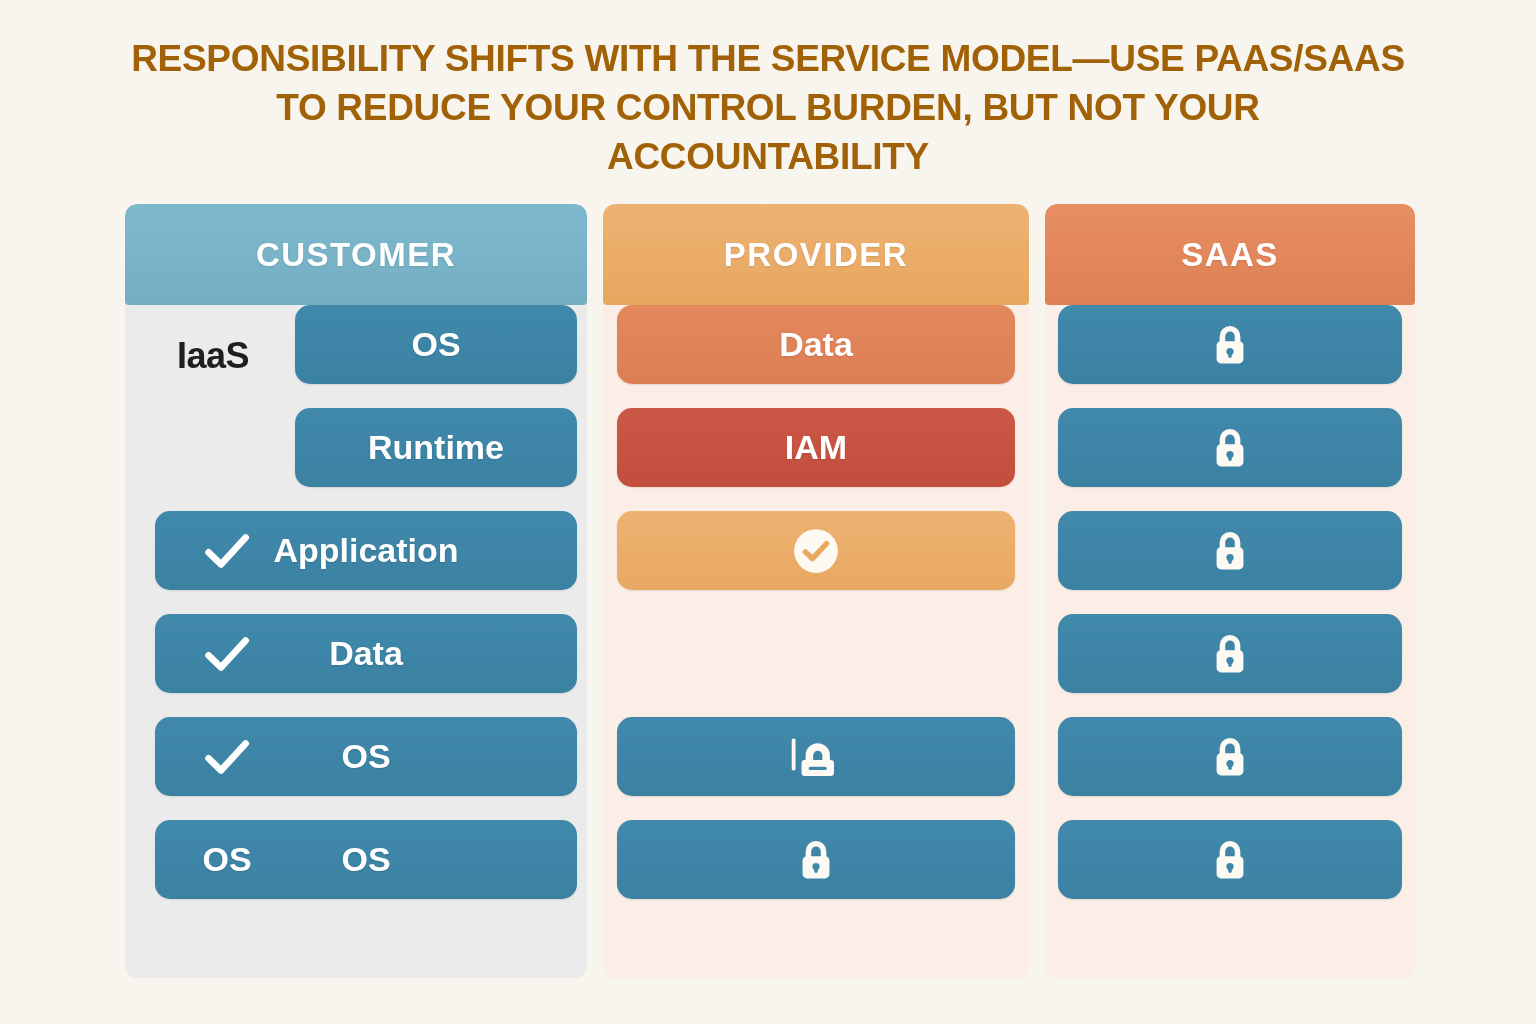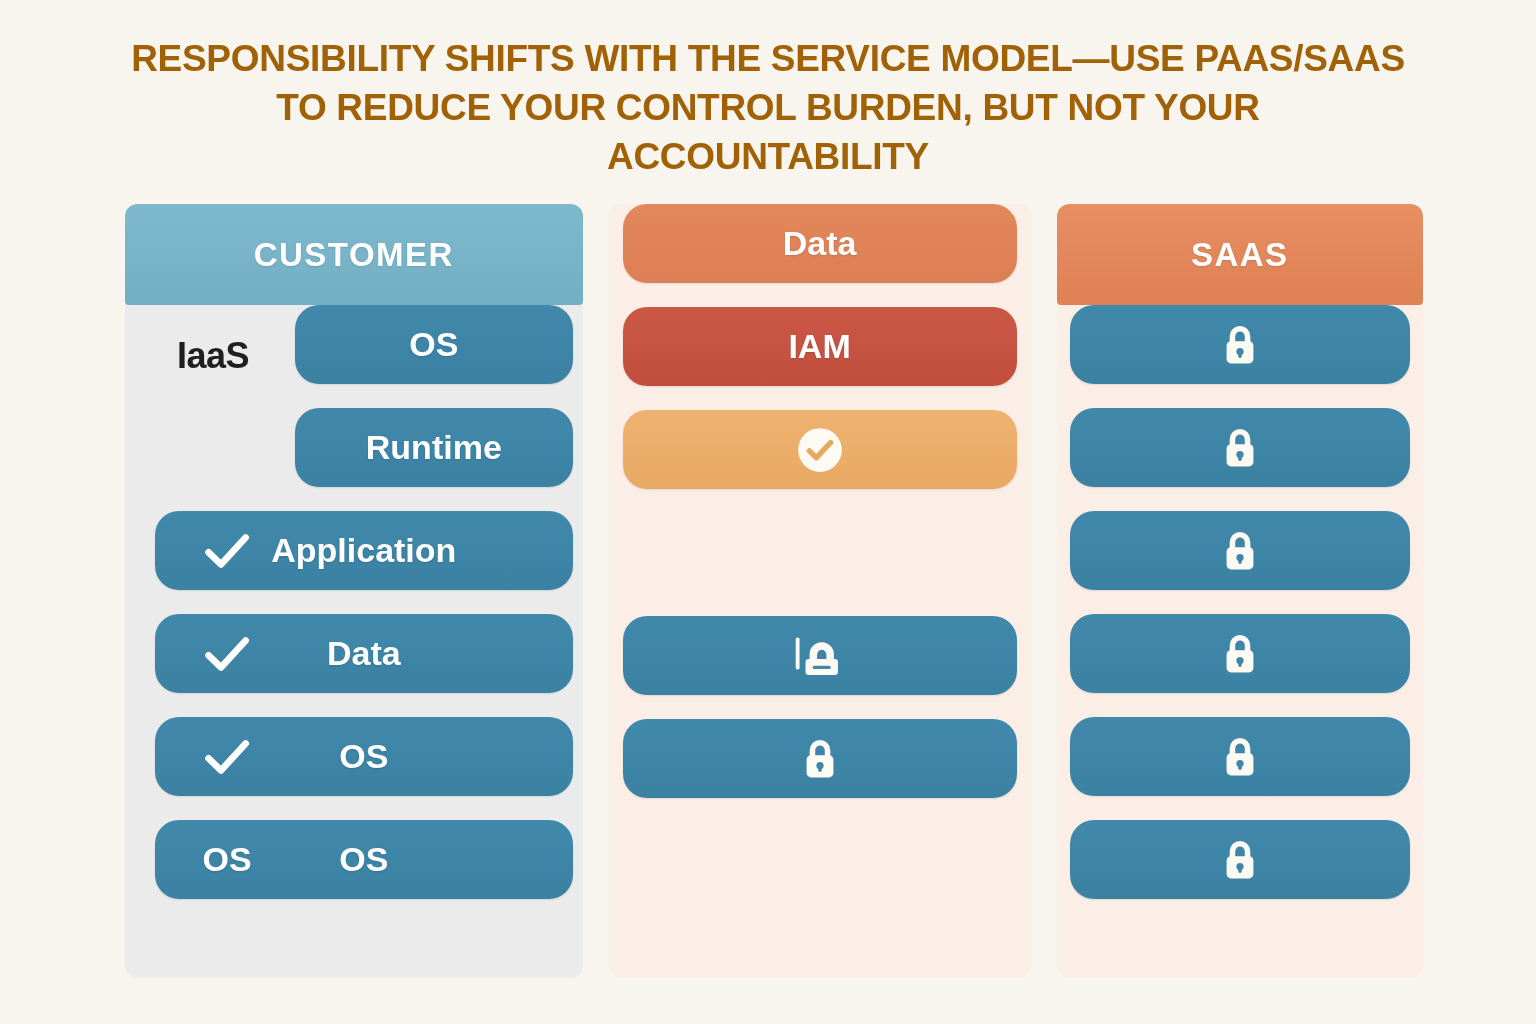--- a/index.html
+++ b/index.html
@@ -35,21 +35,21 @@
   }
 
   
   #board {
     position: absolute;
     left: 125px;
     top: 204px;
     width: 1298px;
     height: 774px;
     display: flex;
-    gap: 26px;
+    gap: 16px;
   }
 
   .column {
     position: relative;
     border-radius: 12px;
     display: flex;
     flex-direction: column;
     overflow: hidden;
   }
   .col-customer { width: 462px; background: #ebebeb; }
@@ -76,21 +76,21 @@
 
   .rows {
     position: relative;
     flex: 1 1 auto;
     padding: 32px 0 24px 0;
   }
 
   .row {
     position: absolute;
     height: 79px;
-    border-radius: 24px;
+    border-radius: 15px;
     box-shadow: 0 1px 2px rgba(0,0,0,0.10);
     display: flex;
     align-items: center;
   }
 
   
   .c-blue   { background: linear-gradient(180deg,#4189ab 0%,#3a81a2 100%); }
   .c-salmon { background: linear-gradient(180deg,#e3875d 0%,#dd7f55 100%); }
   .c-red    { background: linear-gradient(180deg,#cb5846 0%,#c24f3e 100%); }
   .c-amber  { background: linear-gradient(180deg,#eeb271 0%,#e8a963 100%); }
@@ -217,20 +217,21 @@
           <span class="lead-slot">
             <span class="lead-text">OS</span>
           </span>
           <span class="row-label">OS</span>
         </div>
 
       </div>
     </div>
 
     <div class="column col-provider">
+      <div class="col-header hdr-provider">PROVIDER</div>
       <div class="rows">
 
         <div class="row c-salmon r0">
           <span class="row-label">Data</span>
         </div>
 
         <div class="row c-red r1">
           <span class="row-label">IAM</span>
         </div>
 

